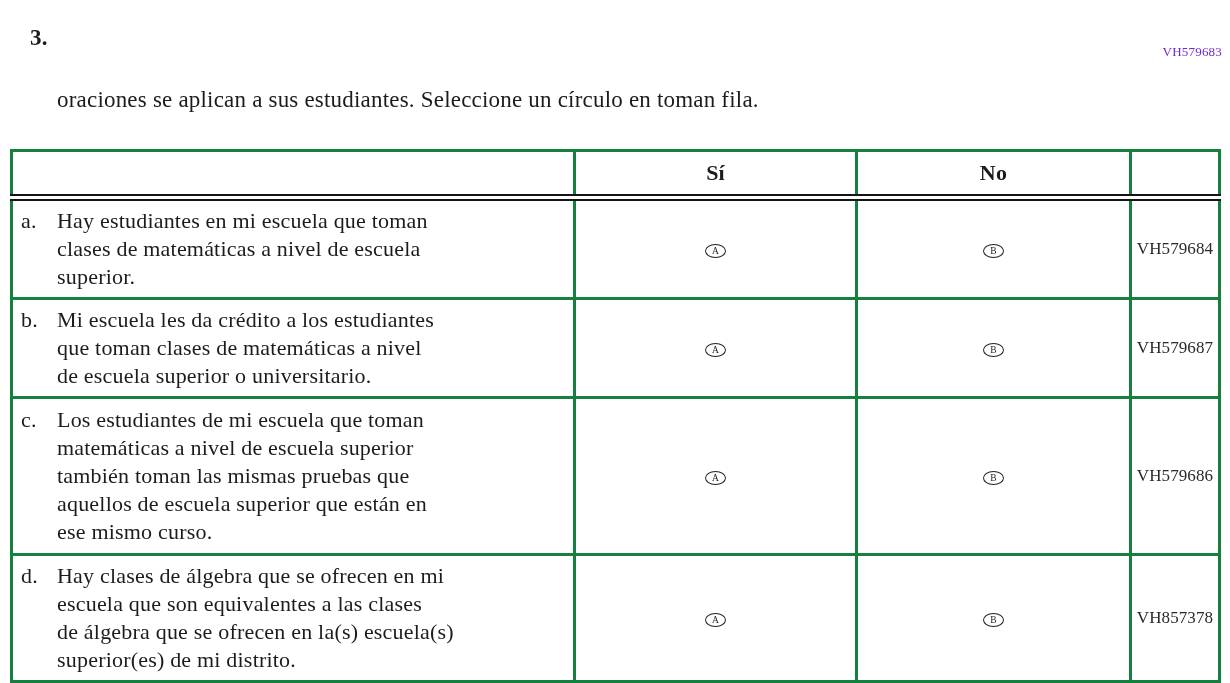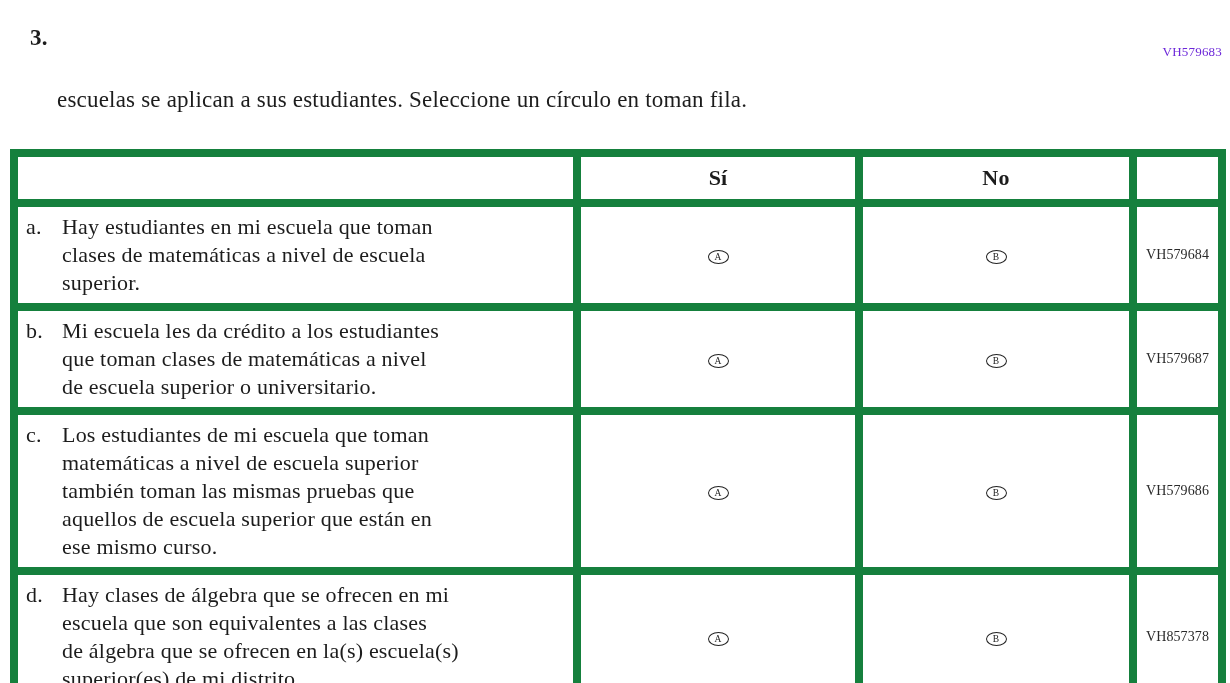--- a/index.html
+++ b/index.html
@@ -45,21 +45,21 @@
 
   table.qtable {
     position: absolute;
     top: 149px;
     left: 10px;
     width: 1208px;
     border-collapse: collapse;
     table-layout: fixed;
   }
   .qtable th, .qtable td {
-    border: 8px solid #15803d;
+    border: 3px solid #15803d;
     padding: 0;
   }
   .qtable thead th {
     height: 42px;
     font-size: 22px;
     font-weight: bold;
     text-align: center;
     vertical-align: middle;
     border-bottom: 7px double #141414;
     letter-spacing: 0.2px;
@@ -95,38 +95,38 @@
     border: 1.5px solid #222222;
     border-radius: 50%;
     font-size: 9.5px;
     line-height: 1;
     color: #222222;
     cursor: pointer;
   }
   td.code {
     text-align: center;
     vertical-align: middle;
-    font-size: 14px;
+    font-size: 17px;
     letter-spacing: 0.1px;
     color: #2a2a2a;
     padding: 0 2px;
   }
   tr.row-a { height: 95px; }
   tr.row-b { height: 98px; }
   tr.row-c { height: 157px; }
   tr.row-d { height: 126px; }
 </style>
 </head>
 <body>
 
 <div class="top-code">VH579683</div>
 
 <div class="question">
   <div class="q-num">3.</div>
-  <div class="q-text"><br><br><span>escuelas se aplican a sus estudiantes. Seleccione </span><b>un</b><span> círculo en toman fila.</span></div>
+  <div class="q-text"><br><br><span>oraciones se aplican a sus estudiantes. Seleccione </span><b>un</b><span> círculo en toman fila.</span></div>
 </div>
 
 <table class="qtable">
   <colgroup>
     <col style="width:563px">
     <col style="width:282px">
     <col style="width:274px">
     <col style="width:89px">
   </colgroup>
   <thead>

